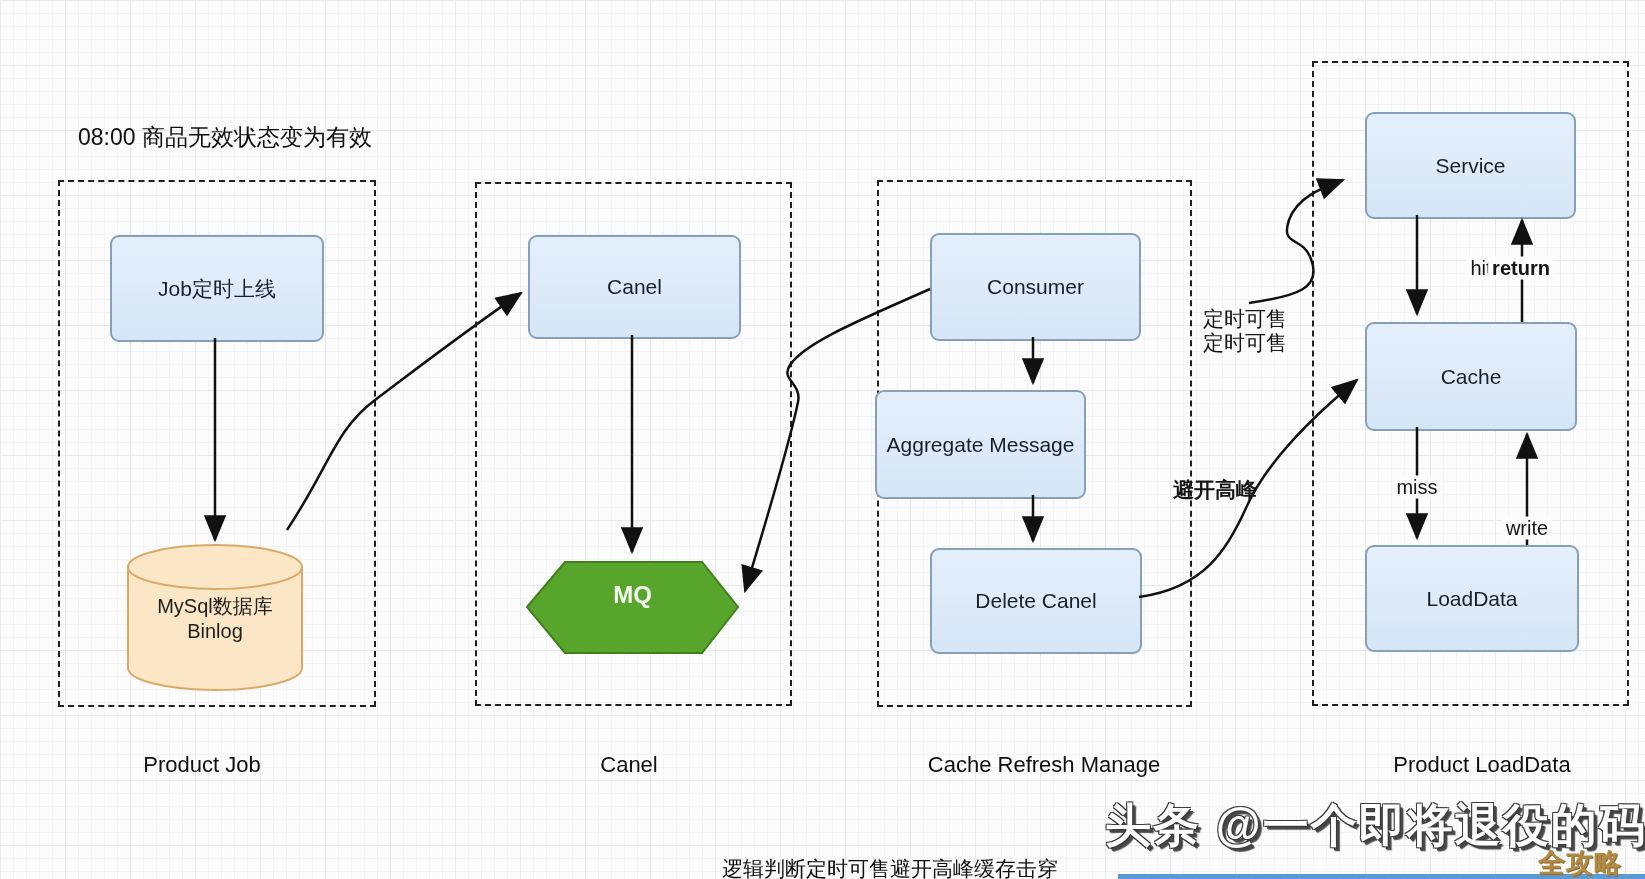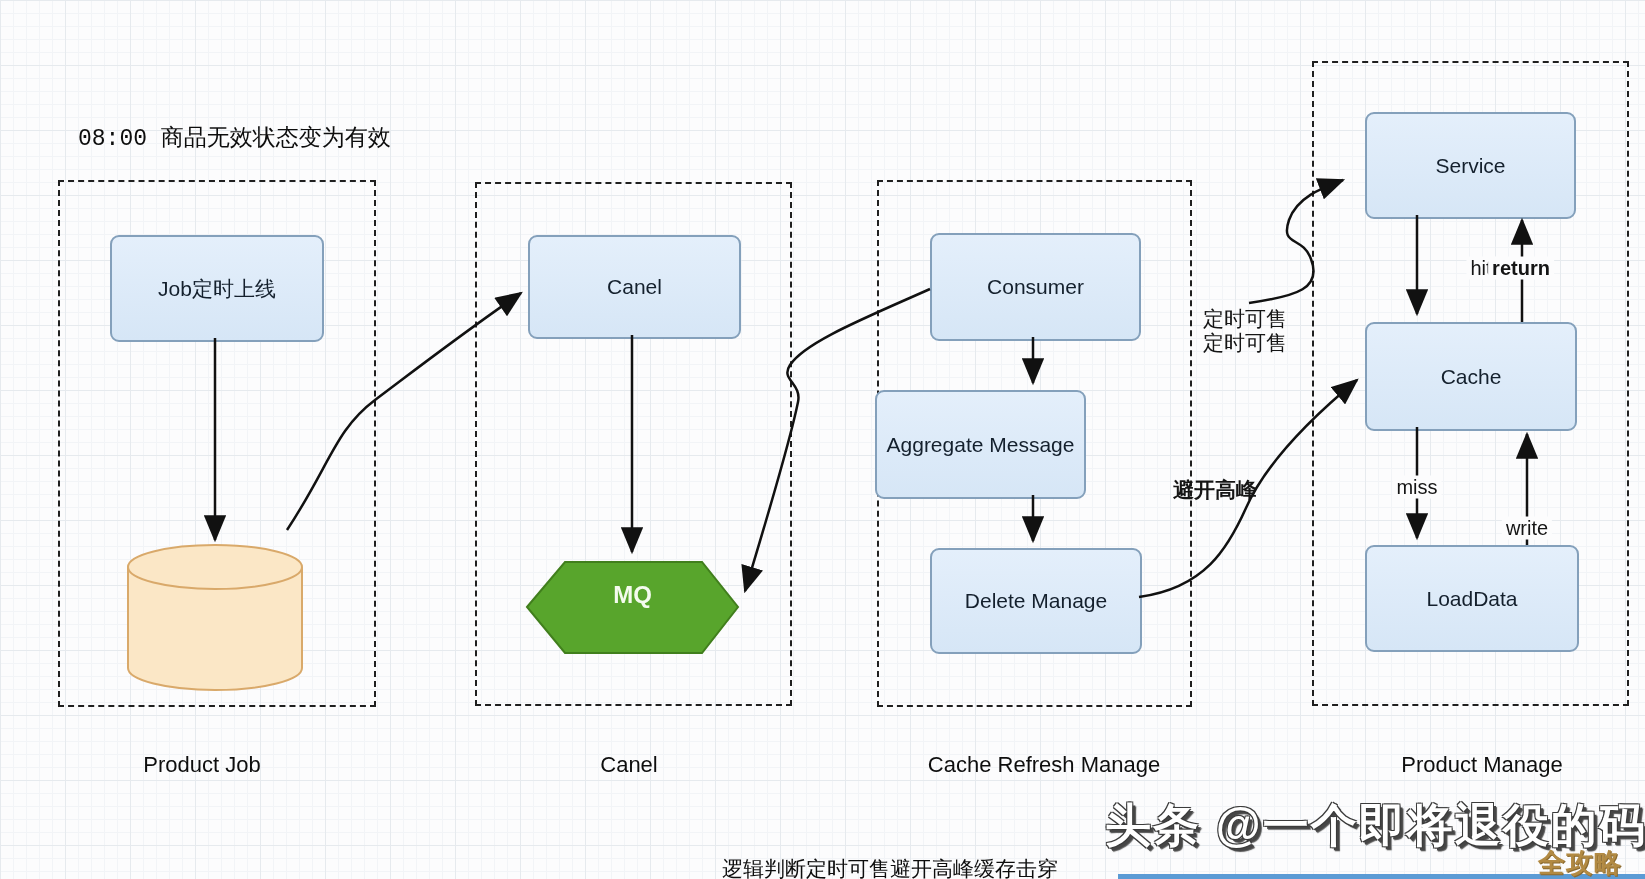--- a/index.html
+++ b/index.html
@@ -40,46 +40,46 @@
     position:absolute;z-index:9;font-size:27px;font-weight:bold;color:#b28a43;
     text-shadow:1px 1px 0 #8a6a30;white-space:nowrap;letter-spacing:1px;
   }
   .bottom-strip{position:absolute;z-index:8;}
 </style>
 </head>
 <body>
 
 <div class="canvas">
 
-  <div class="note" style="left:78px;top:122px;font-family:Liberation Mono, monospace;">08:00 商品无效状态变为有效</div>
+  <div class="note" style="left:78px;top:122px;">08:00 商品无效状态变为有效</div>
 
   <div class="group" style="left:58px;top:180px;width:314px;height:523px;"></div>
   <div class="group" style="left:475px;top:182px;width:313px;height:520px;"></div>
   <div class="group" style="left:877px;top:180px;width:311px;height:523px;"></div>
   <div class="group" style="left:1312px;top:61px;width:313px;height:641px;"></div>
 
   <div class="group-label" style="left:190px;top:752px;">Product Job</div>
   <div class="group-label" style="left:617px;top:752px;">Canel</div>
   <div class="group-label" style="left:1032px;top:752px;">Cache Refresh Manage</div>
-  <div class="group-label" style="left:1470px;top:752px;">Product Manage</div>
+  <div class="group-label" style="left:1470px;top:752px;">Product LoadData</div>
 
   <div class="node" style="left:110px;top:235px;width:210px;height:103px;">
     <span>Job定时上线</span>
   </div>
   <div class="node" style="left:528px;top:235px;width:209px;height:100px;">
     <span>Canel</span>
   </div>
   <div class="node" style="left:930px;top:233px;width:207px;height:104px;">
     <span>Consumer</span>
   </div>
   <div class="node" style="left:875px;top:390px;width:207px;height:105px;">
     <span>Aggregate Message</span>
   </div>
   <div class="node" style="left:930px;top:548px;width:208px;height:102px;">
-    <span>Delete Manage</span>
+    <span>Delete Canel</span>
   </div>
   <div class="node" style="left:1365px;top:112px;width:207px;height:103px;">
     <span>Service</span>
   </div>
   <div class="node" style="left:1365px;top:322px;width:208px;height:105px;">
     <span>Cache</span>
   </div>
   <div class="node" style="left:1365px;top:545px;width:210px;height:103px;">
     <span>LoadData</span>
   </div>
@@ -105,20 +105,24 @@
     <path d="M1033,337 L1033,383" fill="none" stroke="#111" stroke-width="2.5" marker-end="url(#arrow)"></path>
     <path d="M1033,495 L1033,541" fill="none" stroke="#111" stroke-width="2.5" marker-end="url(#arrow)"></path>
     <path d="M1139,597 C1205,588 1228,548 1246,508 C1265,465 1305,423 1357,380" fill="none" stroke="#111" stroke-width="2.5" marker-end="url(#arrow)"></path>
     <path d="M1249,303 C1298,296 1322,288 1311,259 C1302,235 1280,247 1289,220 C1297,197 1322,188 1343,180" fill="none" stroke="#111" stroke-width="2.5" marker-end="url(#arrow)"></path>
     <path d="M1417,215 L1417,314" fill="none" stroke="#111" stroke-width="2.5" marker-end="url(#arrow)"></path>
     <path d="M1522,322 L1522,220" fill="none" stroke="#111" stroke-width="2.5" marker-end="url(#arrow)"></path>
     <path d="M1417,427 L1417,538" fill="none" stroke="#111" stroke-width="2.5" marker-end="url(#arrow)"></path>
     <path d="M1527,545 L1527,434" fill="none" stroke="#111" stroke-width="2.5" marker-end="url(#arrow)"></path>
   </svg>
 
+  <div class="shape-text" style="left:128px;top:588px;width:174px;height:60px;font-size:20px;color:#1d1d1d;">
+    <span>MySql数据库</span>
+    <span>Binlog</span>
+  </div>
 
   <div class="shape-text" style="left:527px;top:562px;width:211px;height:66px;font-size:24px;font-weight:bold;color:#f4fbee;">
     <span>MQ</span>
   </div>
 
   <div class="edge-label" style="left:1481px;top:268px;">hit</div>
   <div class="edge-label" style="left:1521px;top:268px;font-weight:bold;">return</div>
   <div class="edge-label" style="left:1417px;top:487px;">miss</div>
   <div class="edge-label" style="left:1527px;top:528px;">write</div>
   <div class="edge-label cn" style="left:1245px;top:331px;background:transparent;text-align:center;">

